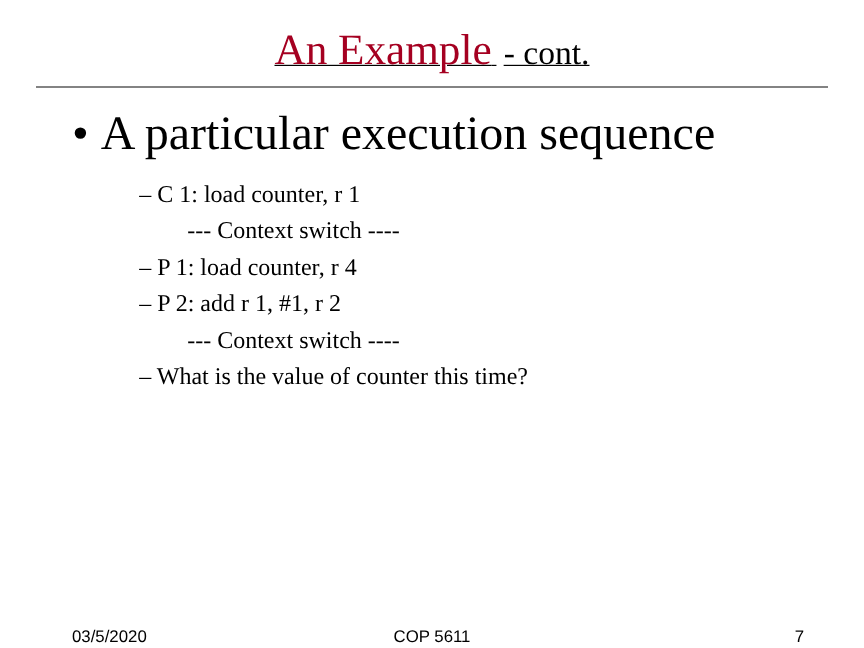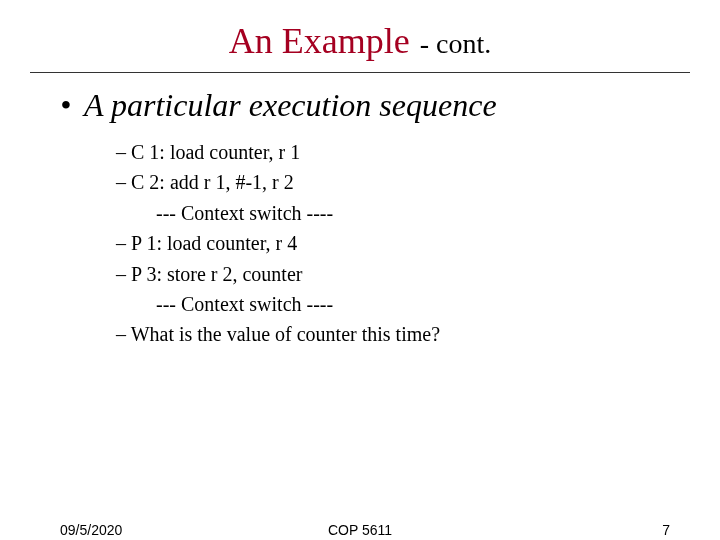--- a/index.html
+++ b/index.html
@@ -14,40 +14,40 @@
   .slide {
     position: relative;
     width: 720px;
     height: 540px;
     box-sizing: border-box;
   }
   .title-row {
     text-align: center;
     padding-top: 20px;
     padding-bottom: 6px;
+    text-decoration: underline;
   }
   .title-main {
     color: #a50021;
     font-size: 36px;
   }
   .title-sub {
     color: #000;
     font-size: 28px;
     margin-left: 6px;
   }
   .divider {
     border: none;
     border-top: 1px solid #333;
     margin: 4px 30px 14px 30px;
   }
   .bullet {
-    font-size: 32px;
+    font-size: 40px;
     margin-left: 60px;
     margin-bottom: 14px;
-    font-style: italic;
   }
   .bullet .dot {
     display: inline-block;
     width: 24px;
   }
   .sub-list {
     margin-left: 116px;
     font-size: 20px;
     line-height: 1.42;
   }
@@ -94,29 +94,28 @@
   </div>
 
   <hr class="divider">
 
   <div class="bullet">
     <span class="dot">•</span><span>A particular execution sequence</span>
   </div>
 
   <div class="sub-list">
     <div>– C 1: load counter, r 1</div>
-    <div>– C 2: add r 1, #-1, r 2</div>
     <div class="sub-indent">--- Context switch ----</div>
     <div>– P 1:  load counter, r 4</div>
-    <div>– P 3:  store r 2, counter</div>
+    <div>– P 2:  add  r 1, #1, r 2</div>
     <div class="sub-indent">--- Context switch ----</div>
     <div>
       <span>– What is the value of </span><span class="italic">counter</span><span> this time?</span>
     </div>
   </div>
 
   <div class="footer">
-    <span class="date">09/5/2020</span>
+    <span class="date">03/5/2020</span>
     <span class="course">COP 5611</span>
     <span class="page">7</span>
   </div>
 
 </div>
 
 </body></html>

